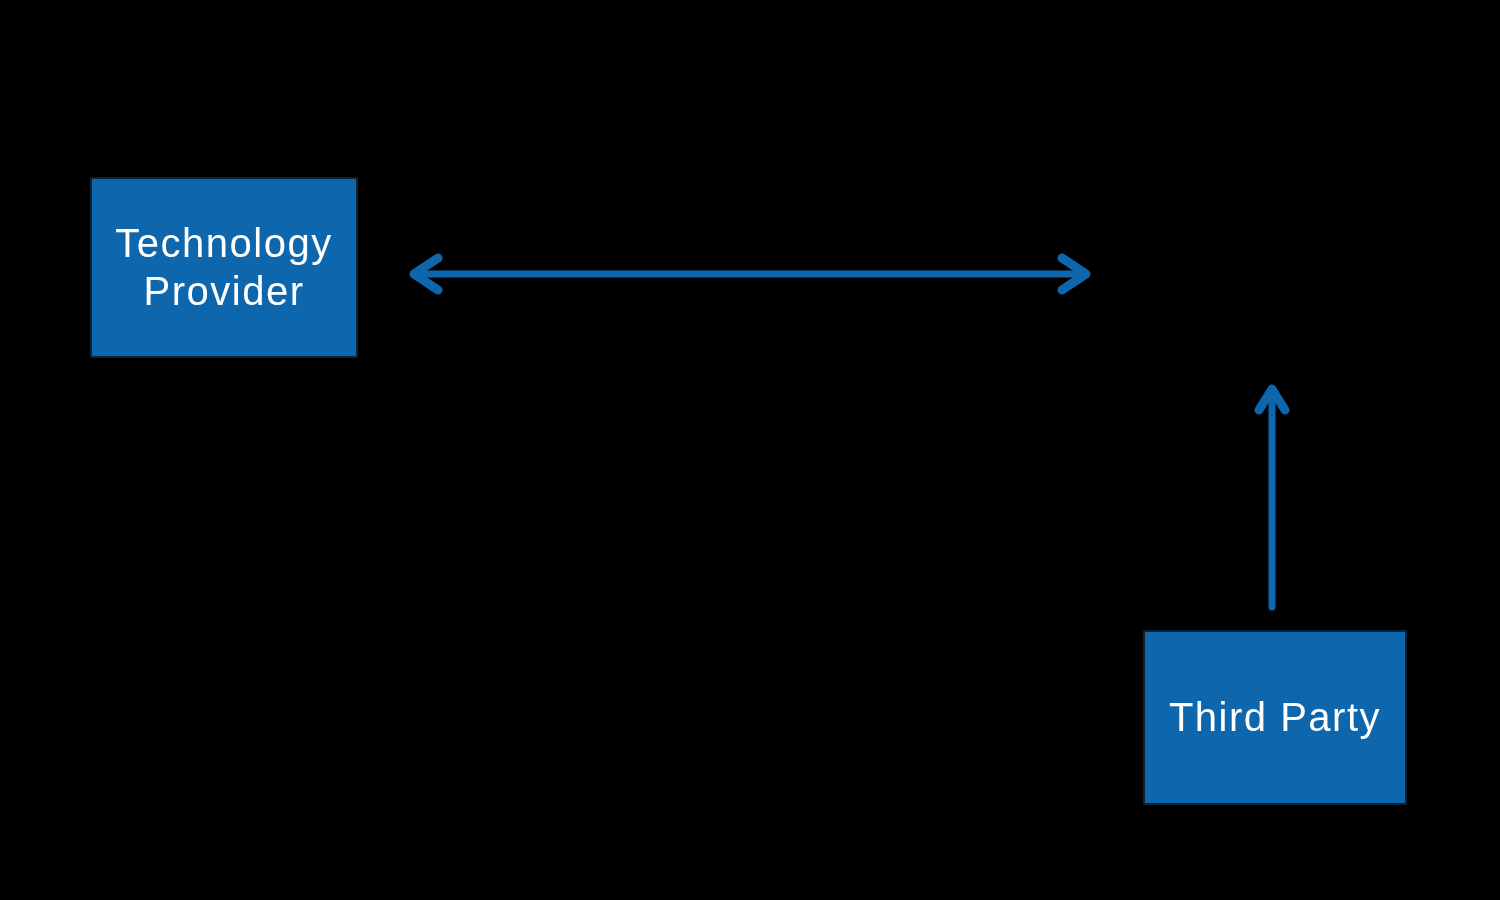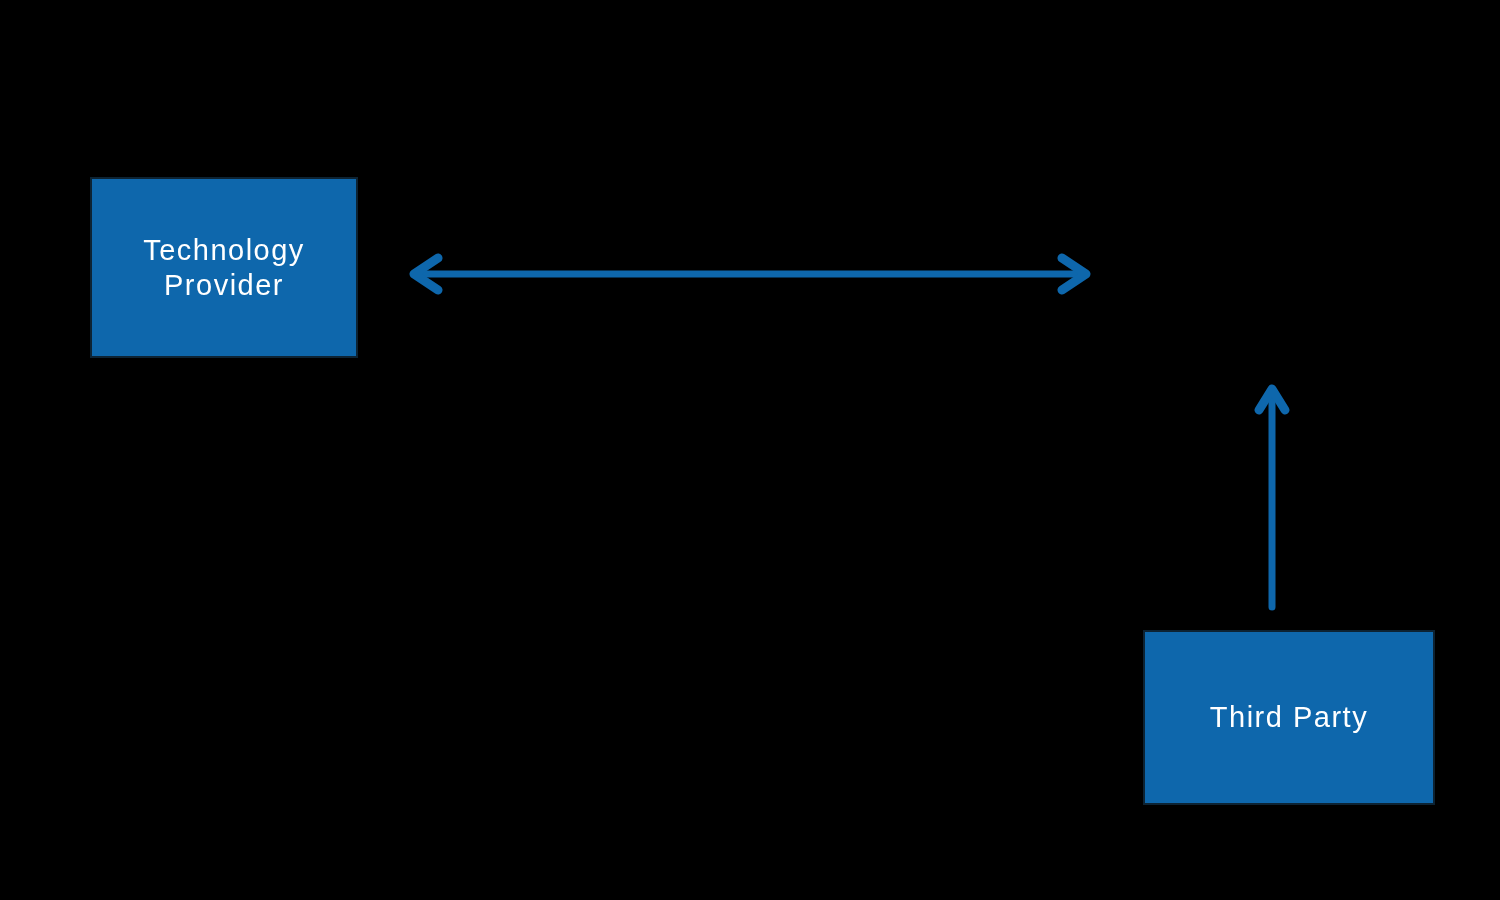--- a/index.html
+++ b/index.html
@@ -31,21 +31,21 @@
   .node {
     position: absolute;
     box-sizing: border-box;
     background: var(--node-fill, #0E67AC);
     border: 2px solid var(--node-border, #0D2333);
     color: var(--node-text, #FFFFFF);
     display: flex;
     align-items: center;
     justify-content: center;
     text-align: center;
-    font-size: 29px;
+    font-size: 40px;
     font-weight: 300;
     letter-spacing: 1.5px;
     line-height: 1.18;
   }
   .node .label {
     display: block;
     padding: 0 14px;
   }
   .node-provider {
     left: 90px;
@@ -55,21 +55,21 @@
   }
   .node-customer {
     left: 1142px;
     top: 177px;
     width: 264px;
     height: 181px;
   }
   .node-third-party {
     left: 1143px;
     top: 630px;
-    width: 292px;
+    width: 264px;
     height: 175px;
   }
 </style>
 </head>
 <body>
 
 <div class="canvas">
 
   <svg class="arrows-layer" viewBox="0 0 1500 900" aria-hidden="true">
     <g>

